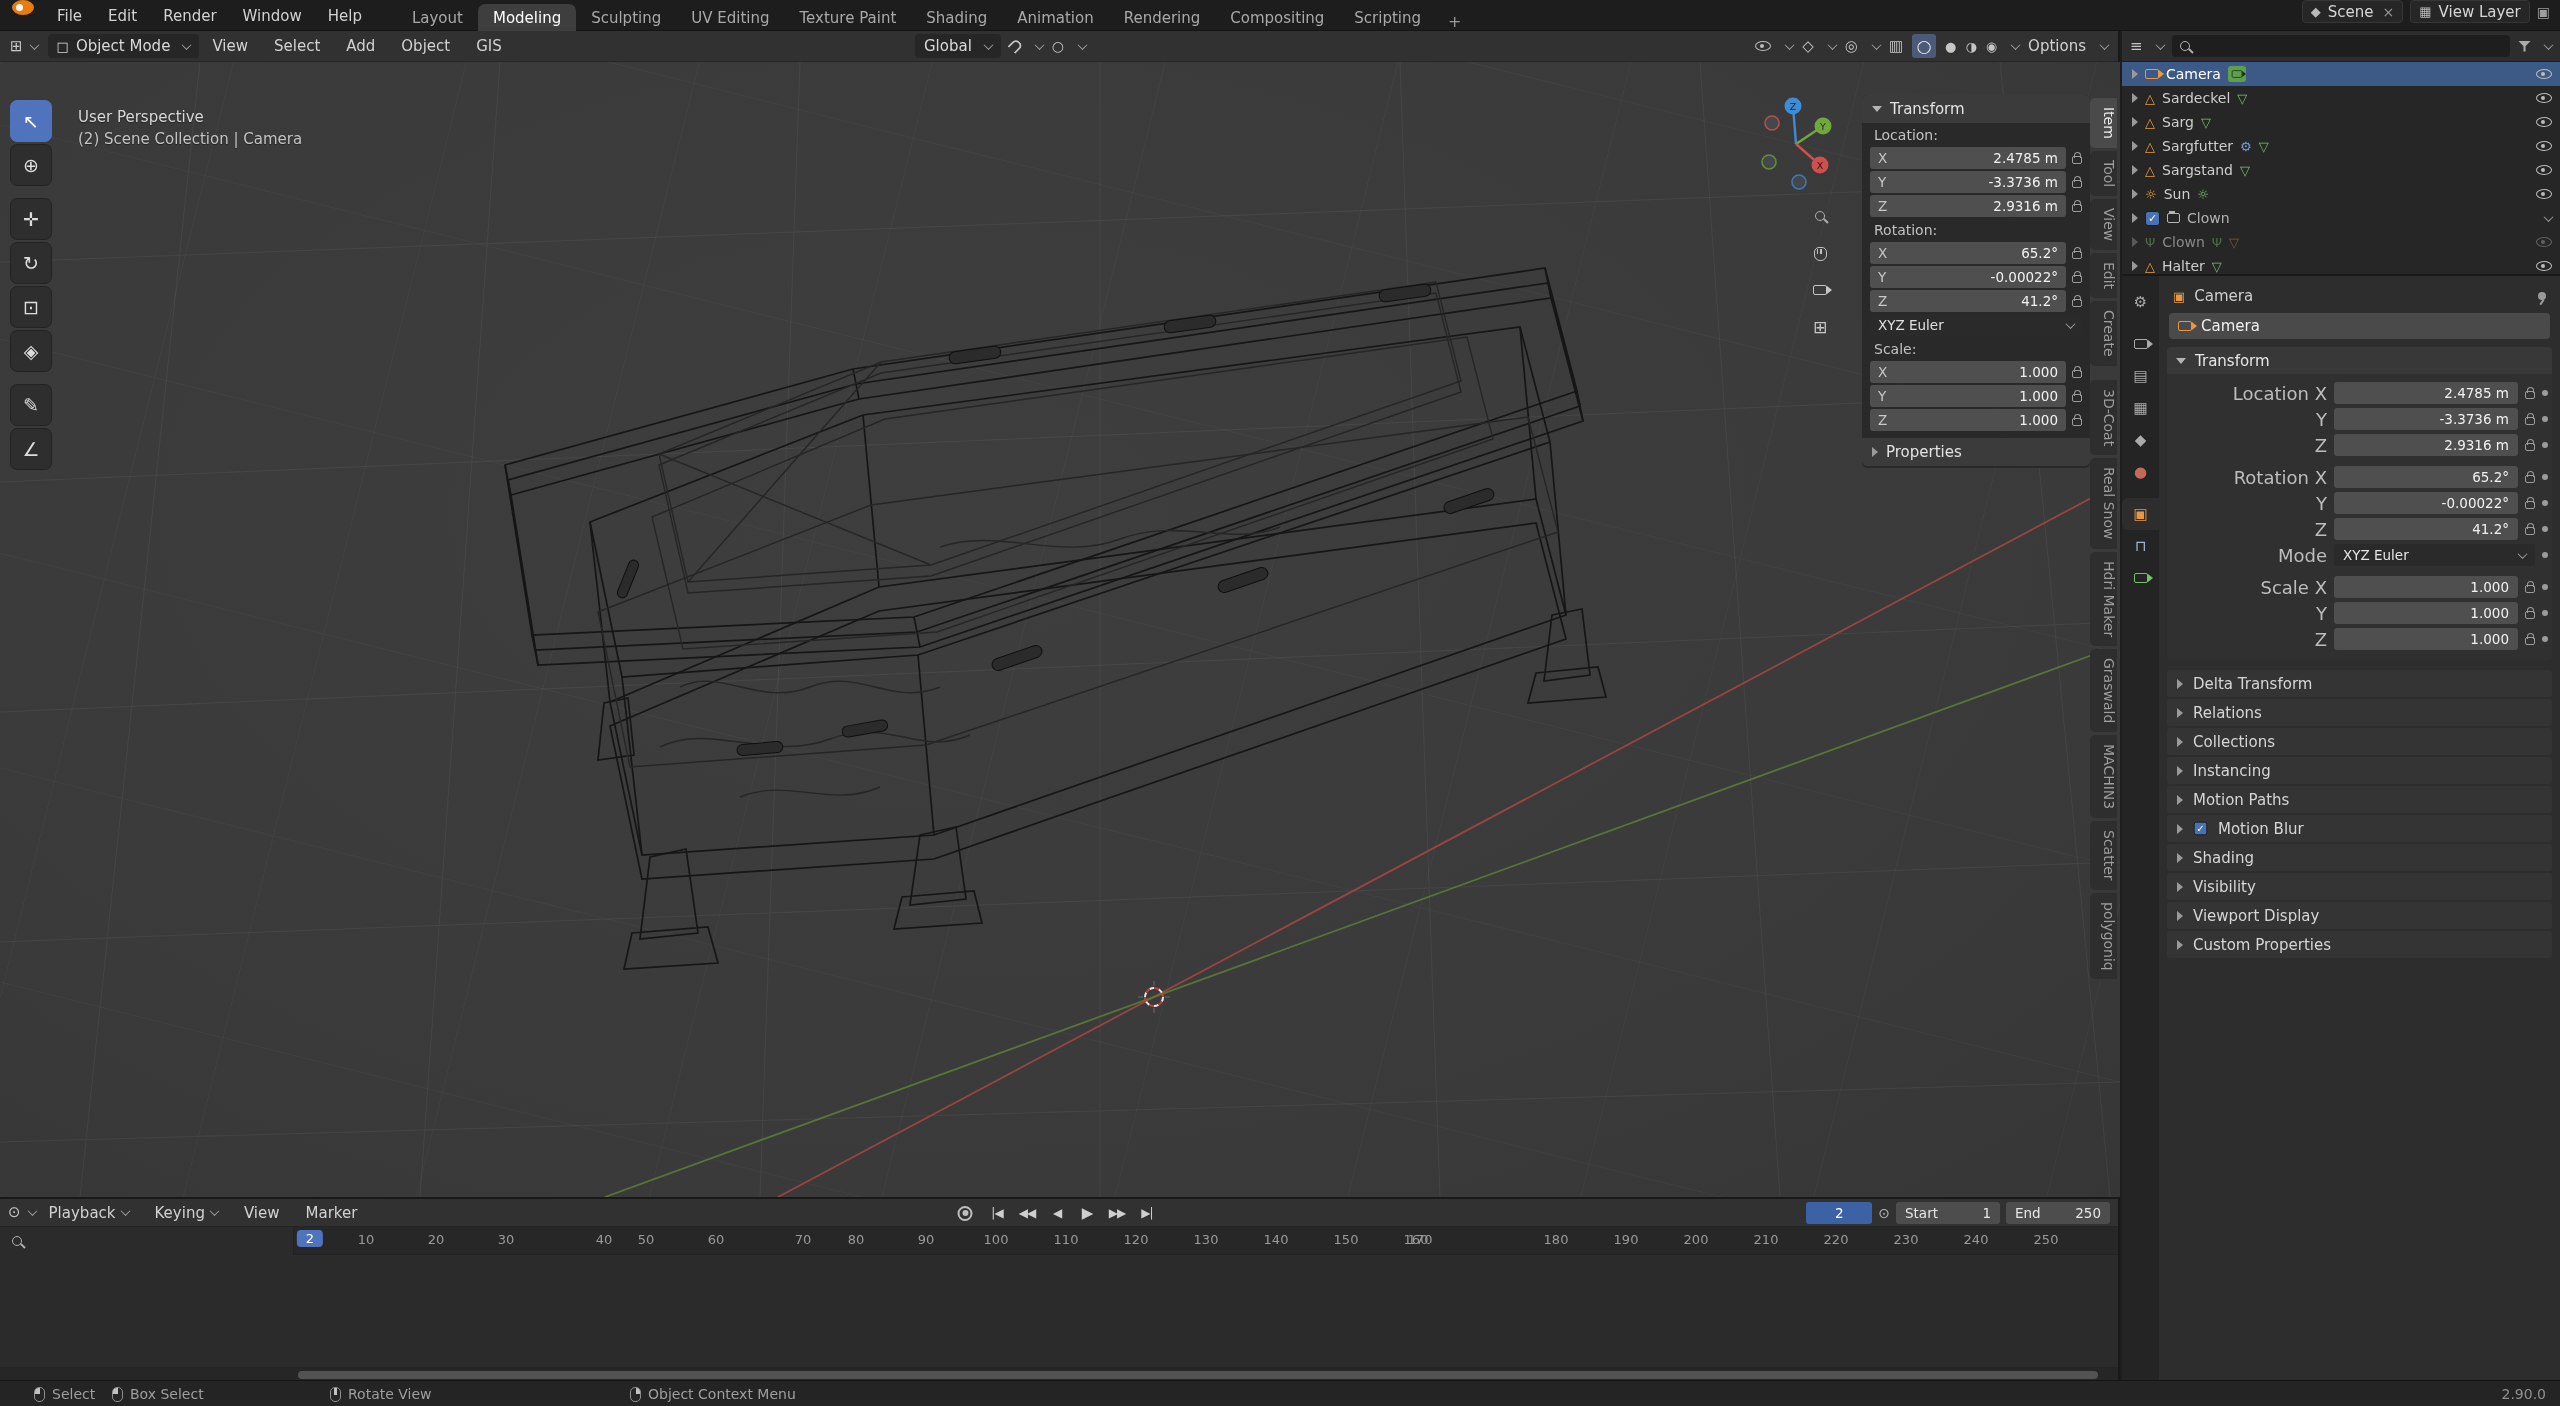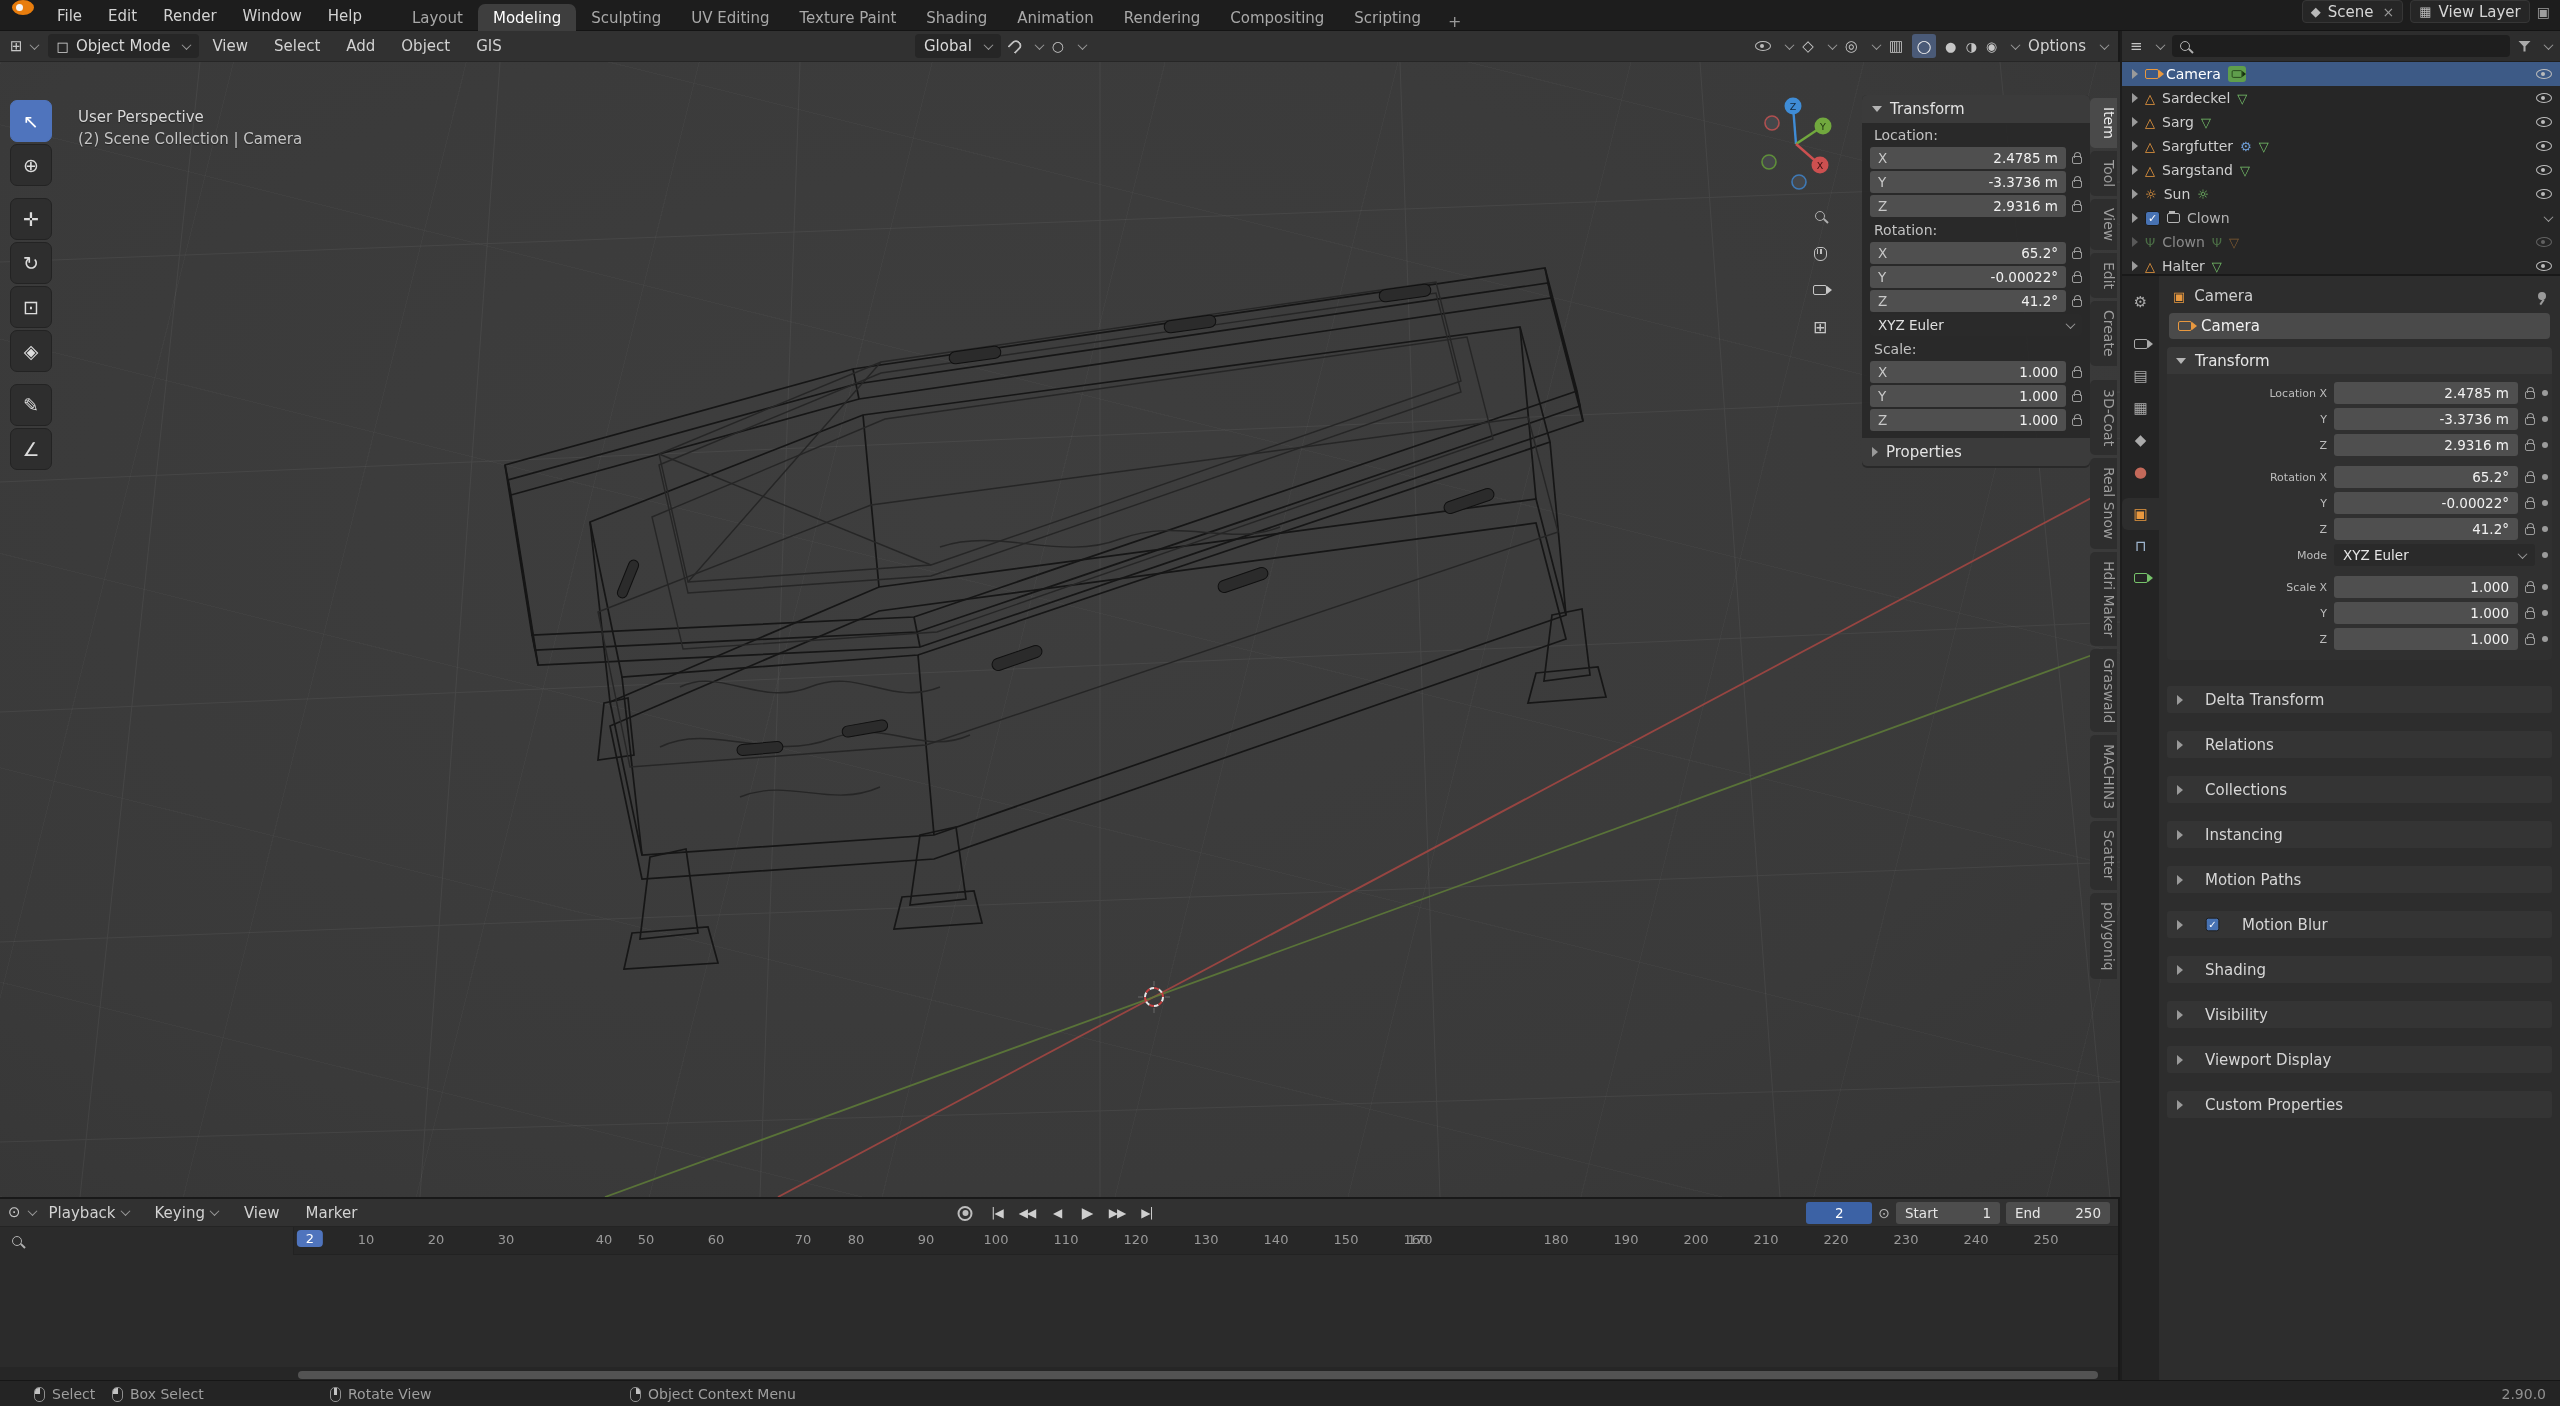--- a/index.html
+++ b/index.html
@@ -108,24 +108,24 @@
 .badge-chip{display:inline-flex;align-items:center;justify-content:center;width:18px;height:16px;border-radius:3px;background:#5f9e4c;color:#17300f}
 #properties{position:absolute;left:0;top:245px;width:100%;height:1104px;background:#2d2d2d}
 #ptab-strip{position:absolute;left:0;top:0;width:37px;height:100%;background:#242424}
 .ptab{width:37px;height:32px;display:flex;align-items:center;justify-content:center;font-size:15px;color:#ababab}
 .ptab.active{background:#2d2d2d;border-radius:6px 0 0 6px}
 #pcontent{position:absolute;left:37px;top:0;width:401px;height:100%;padding:6px 8px 0 8px}
 .p-bread{display:flex;align-items:center;gap:9px;height:28px;color:#cfcfcf;padding:0 6px}
 .p-namefield{display:flex;align-items:center;gap:9px;height:26px;background:#4a4a4a;border-radius:4px;margin:3px 2px 8px 2px;padding:0 9px;color:#f0f0f0}
 .p-panelhead{display:flex;align-items:center;gap:9px;height:27px;background:#383838;border-radius:4px 4px 0 0;padding:0 9px;color:#e6e6e6}
 .p-row{display:flex;align-items:center;height:26px;gap:7px;padding-right:4px}
-.p-label{width:160px;text-align:right;color:#bdbdbd;font-size:11px}
+.p-label{width:160px;text-align:right;color:#bdbdbd;font-size:18px}
 .p-field{flex:1;display:flex;align-items:center;justify-content:flex-end;height:22px;background:#4f4f4f;border-radius:3px;padding:0 9px;font-size:13.5px;color:#f1f1f1}
 .p-dropfield{flex:1;display:flex;align-items:center;height:22px;background:#2a2a2a;border-radius:3px;padding:0 9px;font-size:13.5px;color:#e6e6e6}
-.p-section{display:flex;align-items:center;gap:22px;height:27px;background:#343434;border-radius:3px;margin-top:18px;padding:0 10px;color:#d6d6d6}
+.p-section{display:flex;align-items:center;gap:10px;height:27px;background:#343434;border-radius:3px;margin-top:2px;padding:0 10px;color:#d6d6d6}
 
 #statusbar{position:absolute;left:0;top:1380px;width:2560px;height:26px;background:#242424;border-top:1px solid #161616;color:#9f9f9f;font-size:14px}
 .sb-item{position:absolute;top:0;height:26px;display:flex;align-items:center;gap:7px}
 .sb-version{position:absolute;right:14px;top:0;height:26px;display:flex;align-items:center;color:#909090}
 </style>
 </head>
 <body>
 
 <div id="app">
 

